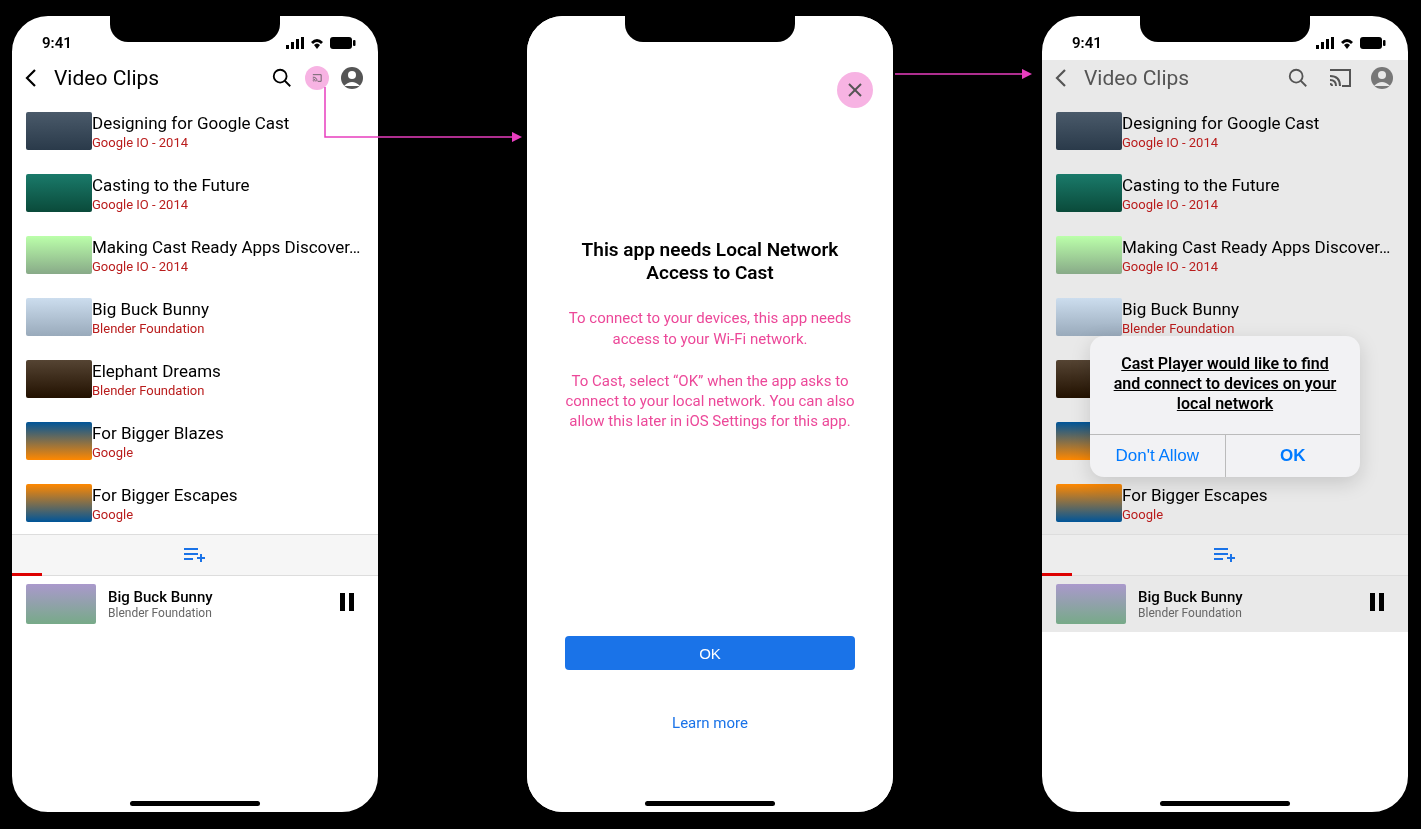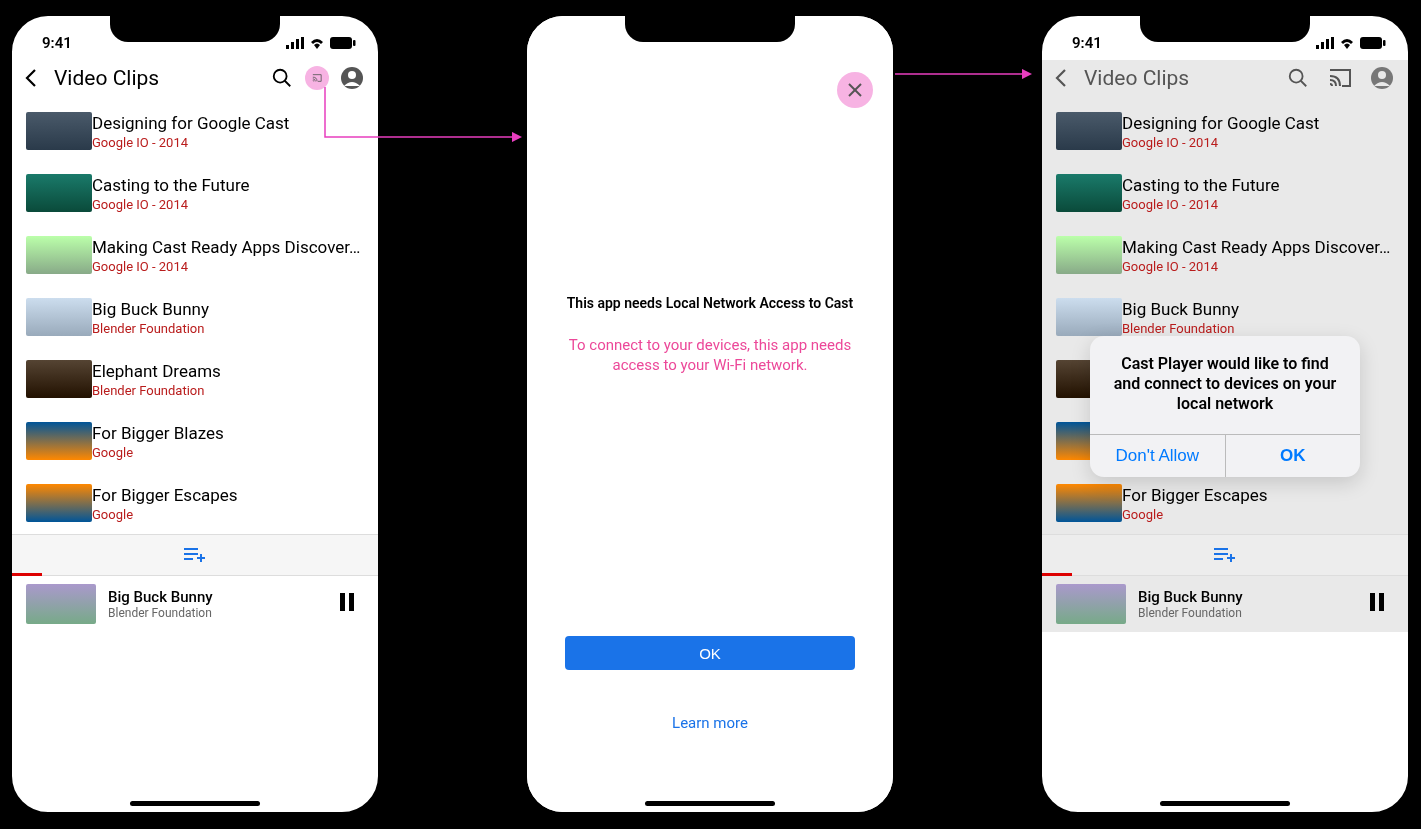--- a/index.html
+++ b/index.html
@@ -82,34 +82,34 @@
   }
   .modal-close {
     position:absolute; top:56px; right:20px; width:36px; height:36px;
     background:#f7b3e3; border-radius:50%;
     display:flex; align-items:center; justify-content:center; cursor:pointer;
   }
   .modal-body {
     flex:1; display:flex; flex-direction:column; justify-content:center; align-items:center;
     text-align:center; padding-top:40px;
   }
-  .modal-title { font-size:14px; font-weight:600; margin-bottom:24px;}
+  .modal-title { font-size:19px; font-weight:600; margin-bottom:24px;}
   .modal-para { font-size:15px; color:#ec4899; line-height:1.35; margin-bottom:22px;}
   .modal-footer { padding:0 0 80px 0; display:flex; flex-direction:column; gap:20px; align-items:center;}
   .ok-button { background:#1a73e8; color:#fff; border:none; border-radius:4px; width:290px; height:34px; font-size:15px; cursor:pointer;}
   .learn-more { color:#1a73e8; font-size:15px; text-decoration:none; cursor:pointer;margin-top:24px;}
   
   .ios-alert {
     position:absolute; left:50%; top:320px; transform:translateX(-50%);
     width:270px; background:#f2f2f4; border-radius:14px;
     box-shadow:0 6px 20px rgba(0,0,0,.15);
     z-index:40; overflow:hidden;
   }
   .ios-alert .alert-body { padding:18px 16px 14px; text-align:center;}
-  .ios-alert .alert-title { font-size:16px; font-weight:600; line-height:1.25; margin-bottom:6px;}
+  .ios-alert .alert-title { font-size:16px; font-weight:600; line-height:1.25; margin-bottom:6px;text-decoration:underline;}
   .ios-alert .alert-msg { font-size:13px; color:#333; line-height:1.3;}
   .ios-alert .alert-buttons { display:flex; border-top:0.5px solid #bbb;}
   .ios-alert .alert-buttons button {
     flex:1; background:none; border:none; color:#007aff;
     font-size:17px; padding:11px 0; cursor:pointer;
   }
   .ios-alert .alert-buttons button:first-child { border-right:0.5px solid #bbb; }
   
   svg.flow { position:absolute; top:0; left:0; pointer-events:none; z-index:200;}
   
@@ -276,20 +276,21 @@
   <div class="modal-screen">
     <div class="modal-close">
       <svg width="16" height="16" viewBox="0 0 16 16">
           <line x1="2" y1="2" x2="14" y2="14" stroke="#555" stroke-width="2"></line>
           <line x1="14" y1="2" x2="2" y2="14" stroke="#555" stroke-width="2"></line>
         </svg>
     </div>
     <div class="modal-body">
       <div class="modal-title">This app needs Local Network Access to Cast</div>
       <div class="modal-para">To connect to your devices, this app needs access to your Wi-Fi network.</div>
+      <div class="modal-para">To Cast, select “OK” when the app asks to connect to your local network. You can also allow this later in iOS Settings for this app.</div>
     </div>
     <div class="modal-footer">
       <button class="ok-button">OK</button>
       <a class="learn-more">Learn more</a>
     </div>
   </div>
   <div class="home-indicator"></div>
 </div>
 
 <div class="phone p3 dimmed">

